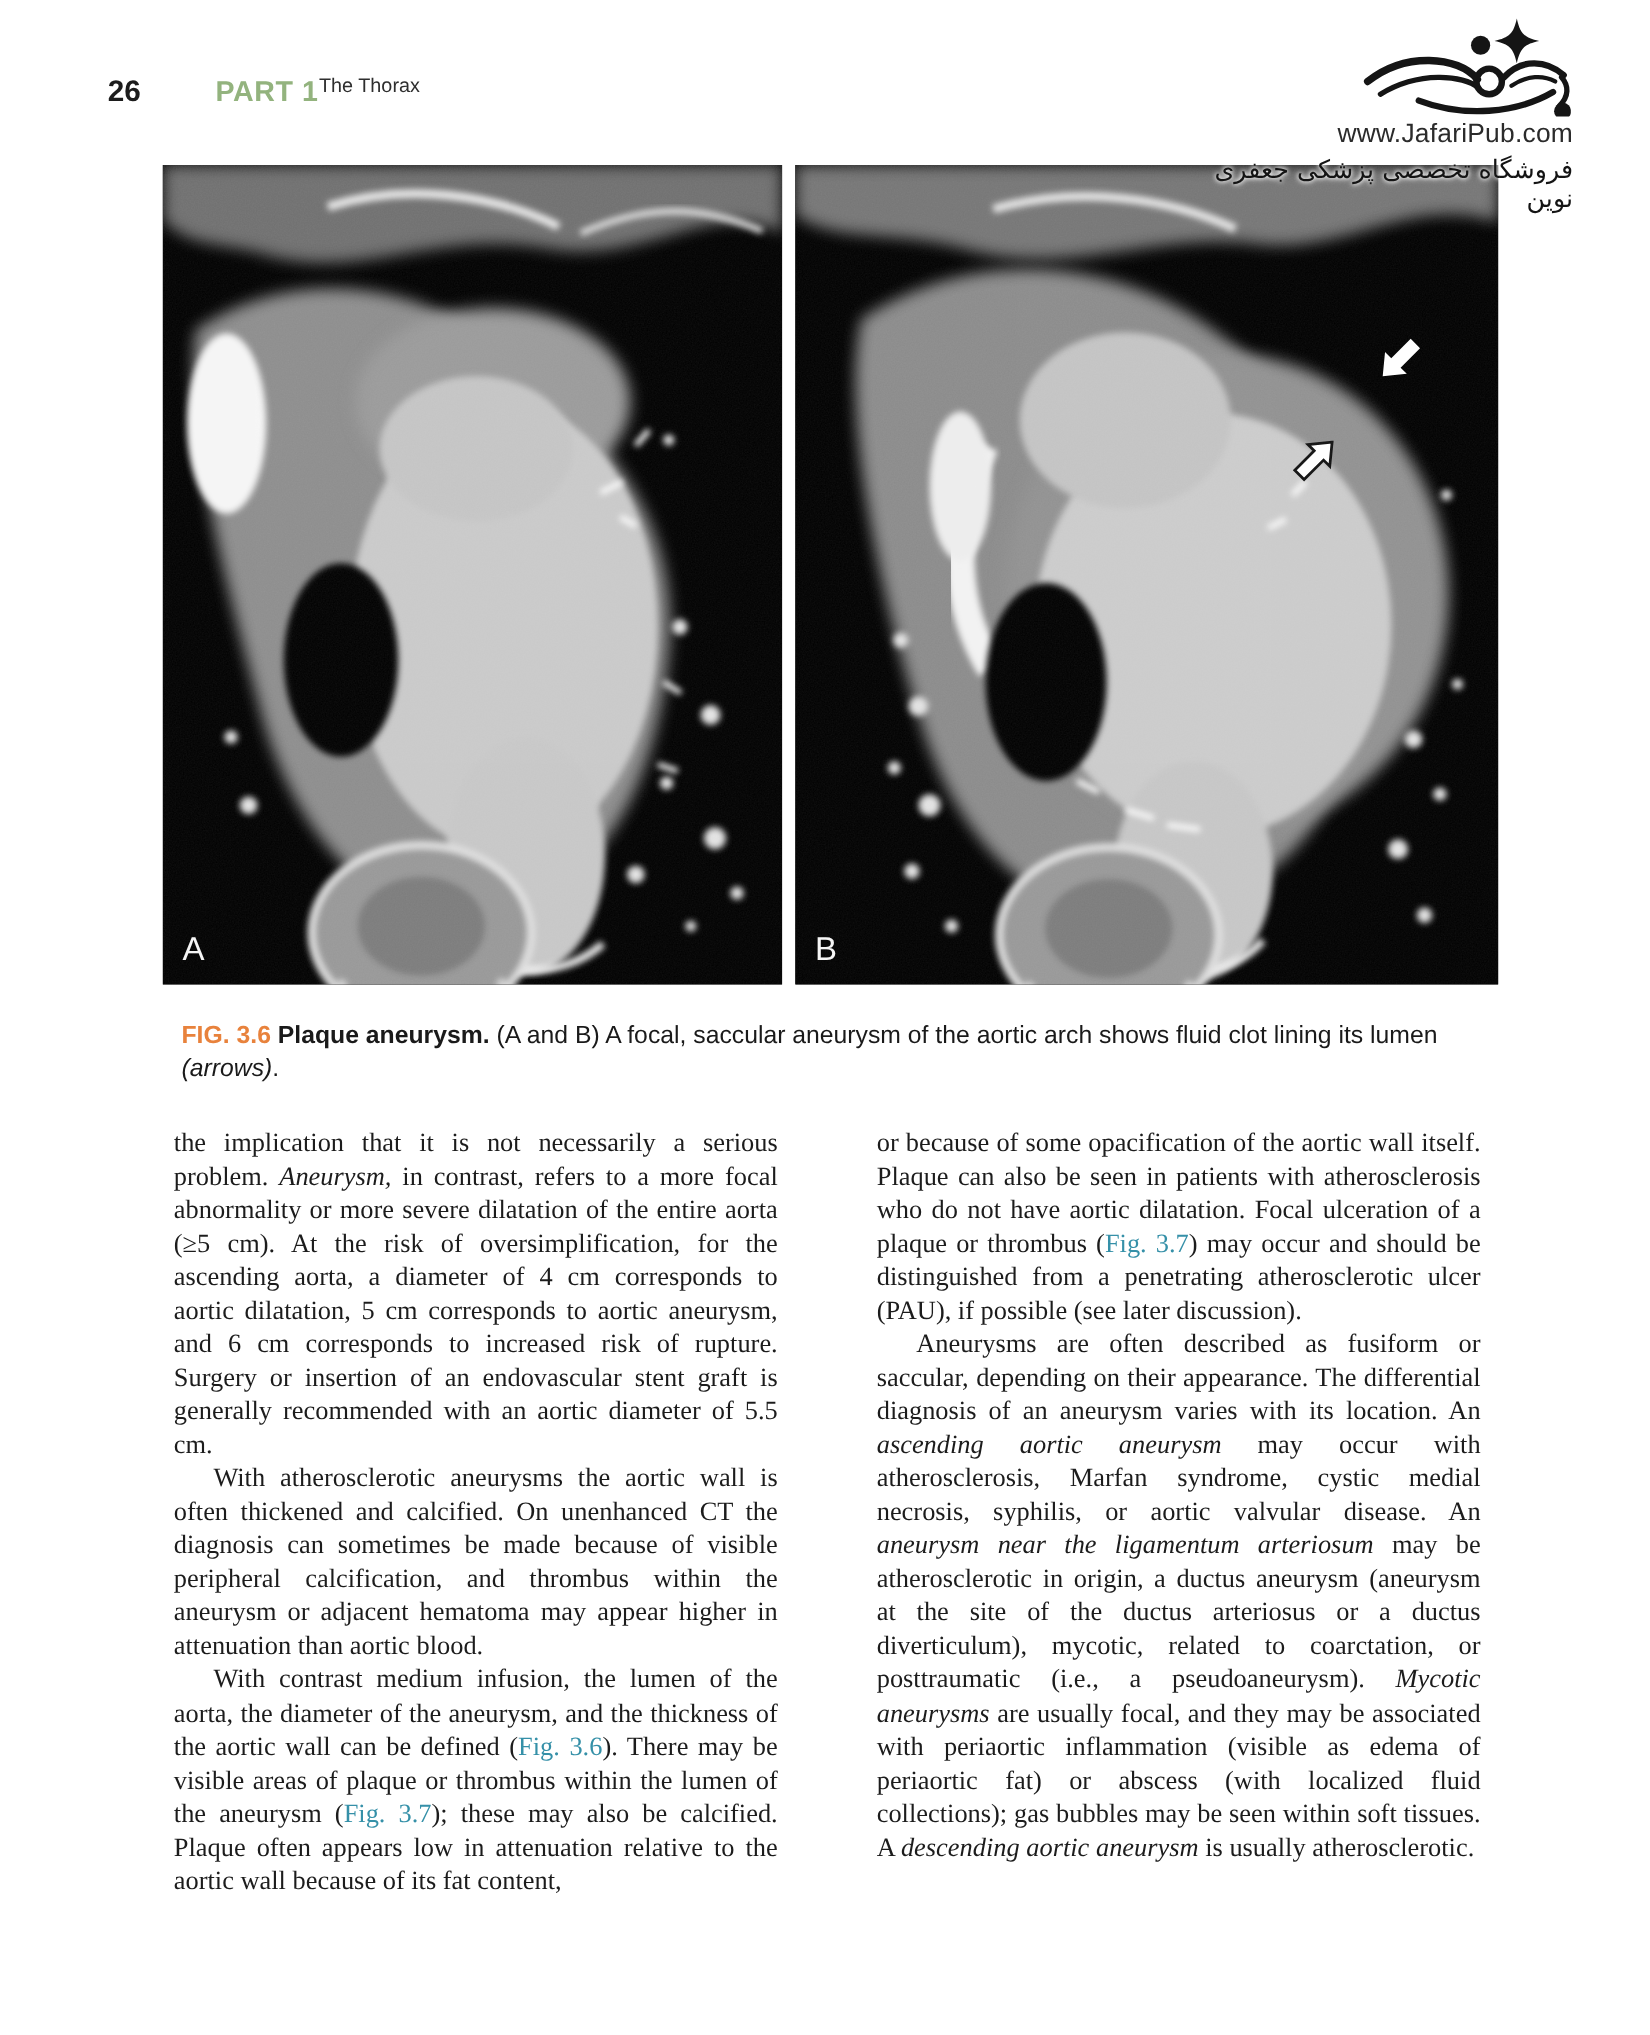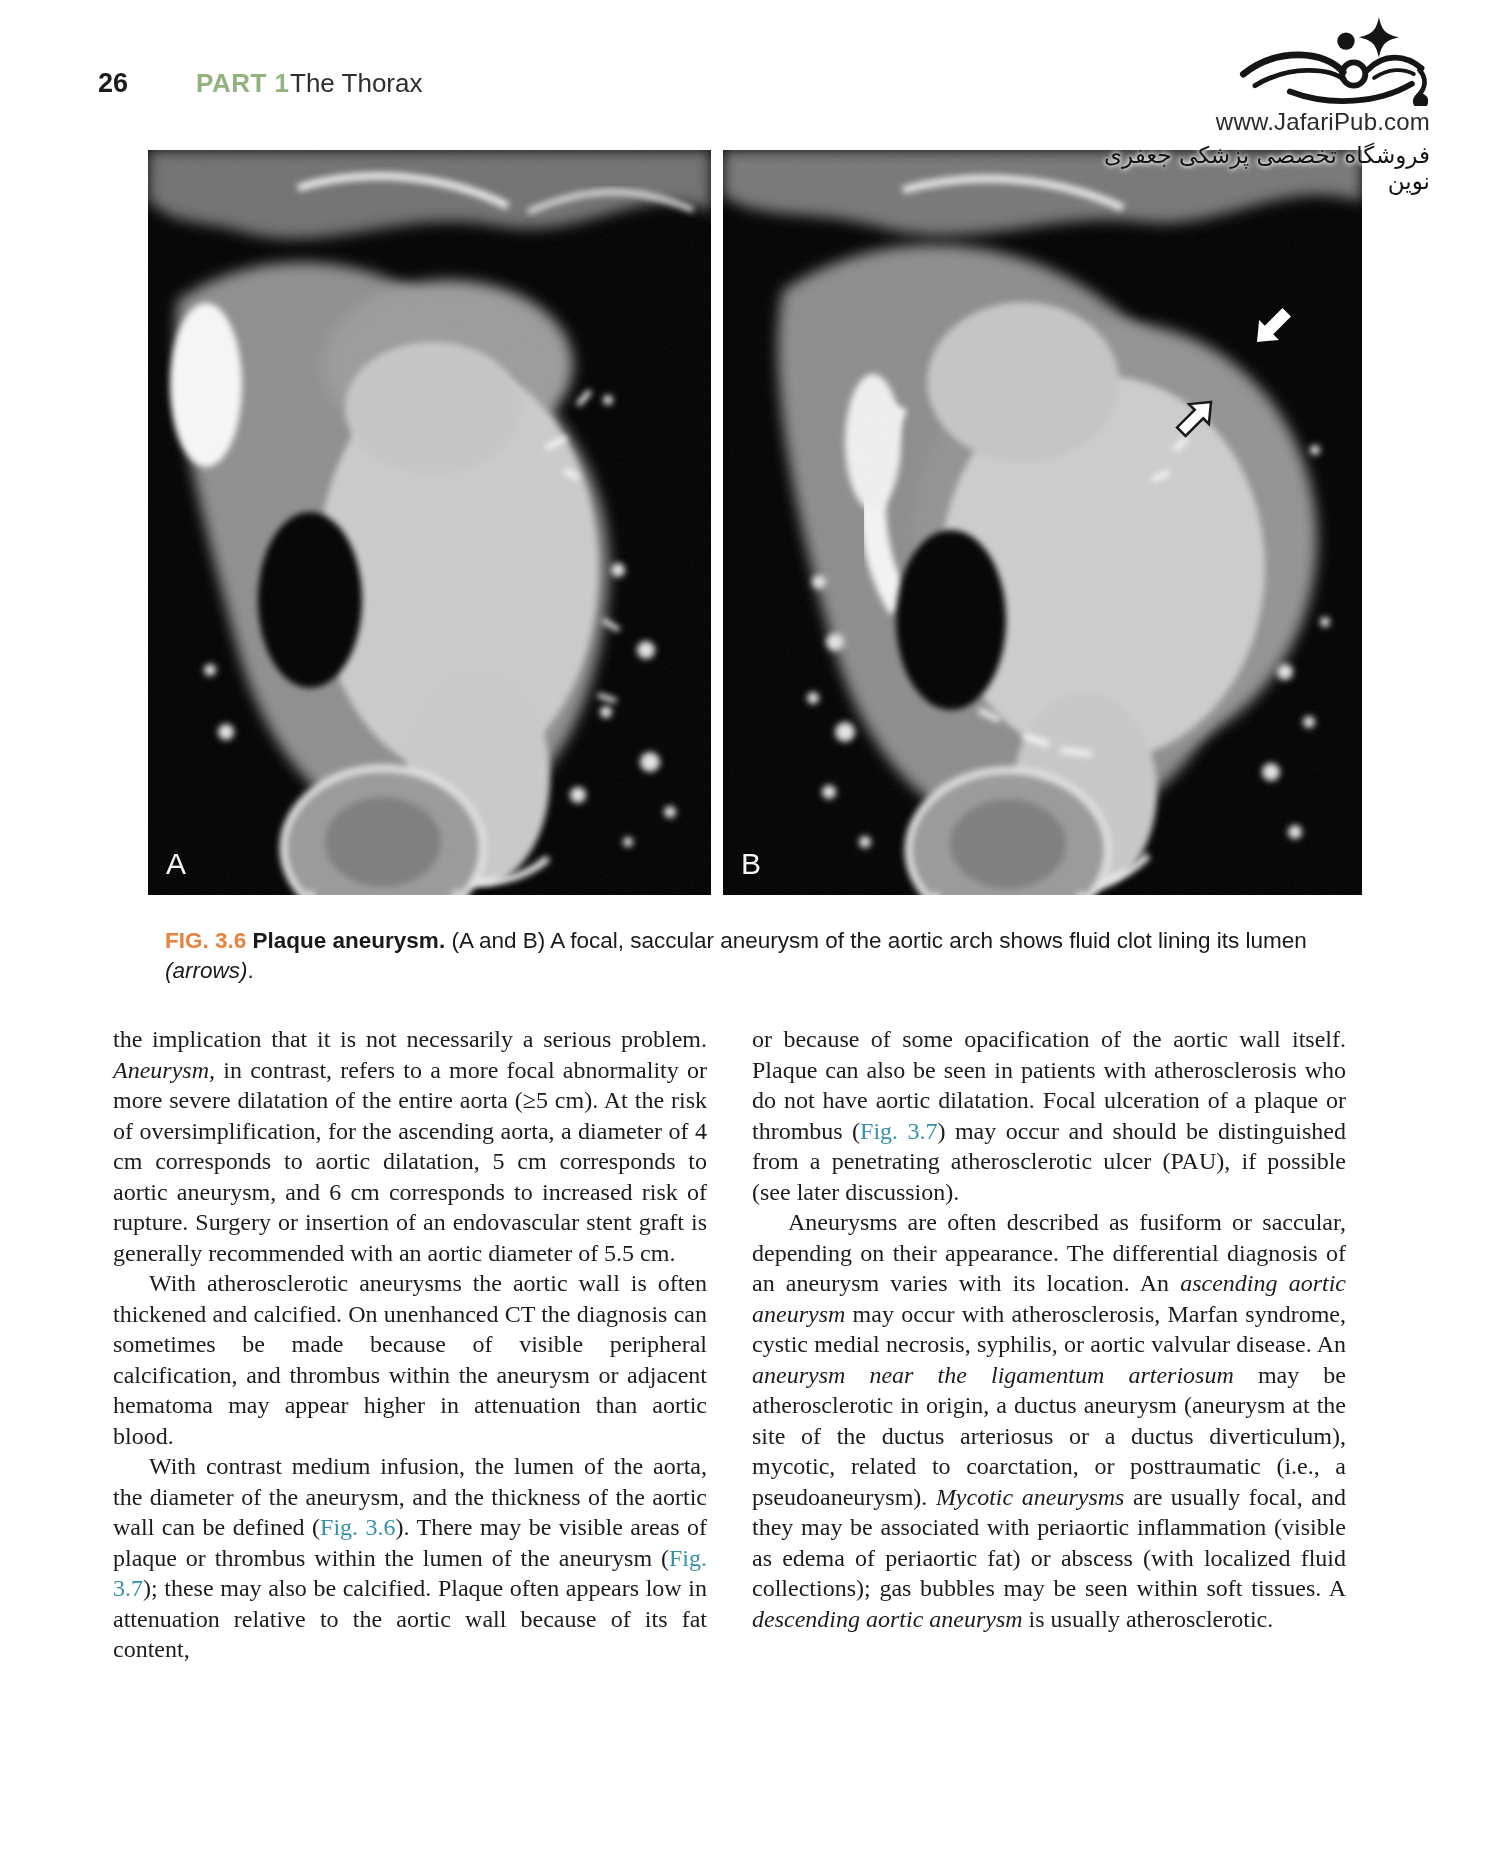--- a/index.html
+++ b/index.html
@@ -9,21 +9,21 @@
     background:#ffffff;
     margin:0 auto;
     overflow:hidden;
     font-family:"Liberation Sans",sans-serif;
     text-decoration:underline;
   }
   
   .header{position:absolute;top:68px;left:0;width:1500px;height:40px;}
   .page-number{position:absolute;left:98px;top:0;font-size:27px;font-weight:bold;color:#1c1c1c;}
   .part-label{position:absolute;left:196px;top:0;font-size:26px;font-weight:bold;letter-spacing:.5px;color:var(--part_label,#93b37e);}
-  .part-title{position:absolute;left:290px;top:0;font-size:26px;color:#2e2e2e;}
+  .part-title{position:absolute;left:290px;top:0;font-size:18px;color:#2e2e2e;}
   
   .brand{position:absolute;top:14px;right:70px;width:370px;text-align:right;z-index:5;}
   .brand .logo{display:block;margin-left:auto;margin-right:2px;}
   .brand-url{display:block;font-size:24px;color:#2b2b2b;margin-top:2px;letter-spacing:.2px;}
   .brand-fa{display:block;font-size:23px;color:#141414;margin-top:6px;direction:rtl;
     font-family:"DejaVu Sans",sans-serif;text-shadow:0 0 4px #fff,0 0 6px #fff;}
   
   .figure{position:absolute;left:148px;top:150px;width:1214px;height:745px;z-index:1;}
   .panel{position:absolute;top:0;height:745px;background:#000;}
   .panel-a{left:0;width:563px;}
@@ -41,21 +41,21 @@
   .run-b{font-weight:bold;}
   .run-i{font-style:italic;}
   .run-link{color:var(--crossref_link,#3590a8);}
   
   .columns{
     position:absolute;left:113px;top:1024px;width:1233px;
     display:flex;gap:45px;z-index:1;
     font-family:"Liberation Serif","DejaVu Serif",serif;
     color:var(--body_text,#1c1c1c);
   }
-  .col{width:594px;}
+  .col{width:594px;margin-left:45px;}
   .body-para{
     margin:0;font-size:24px;line-height:30.5px;
     text-align:justify;text-justify:inter-word;
   }
   .body-para.indent{text-indent:36px;}
 </style>
 </head>
 <body>
 
 <div class="page">

